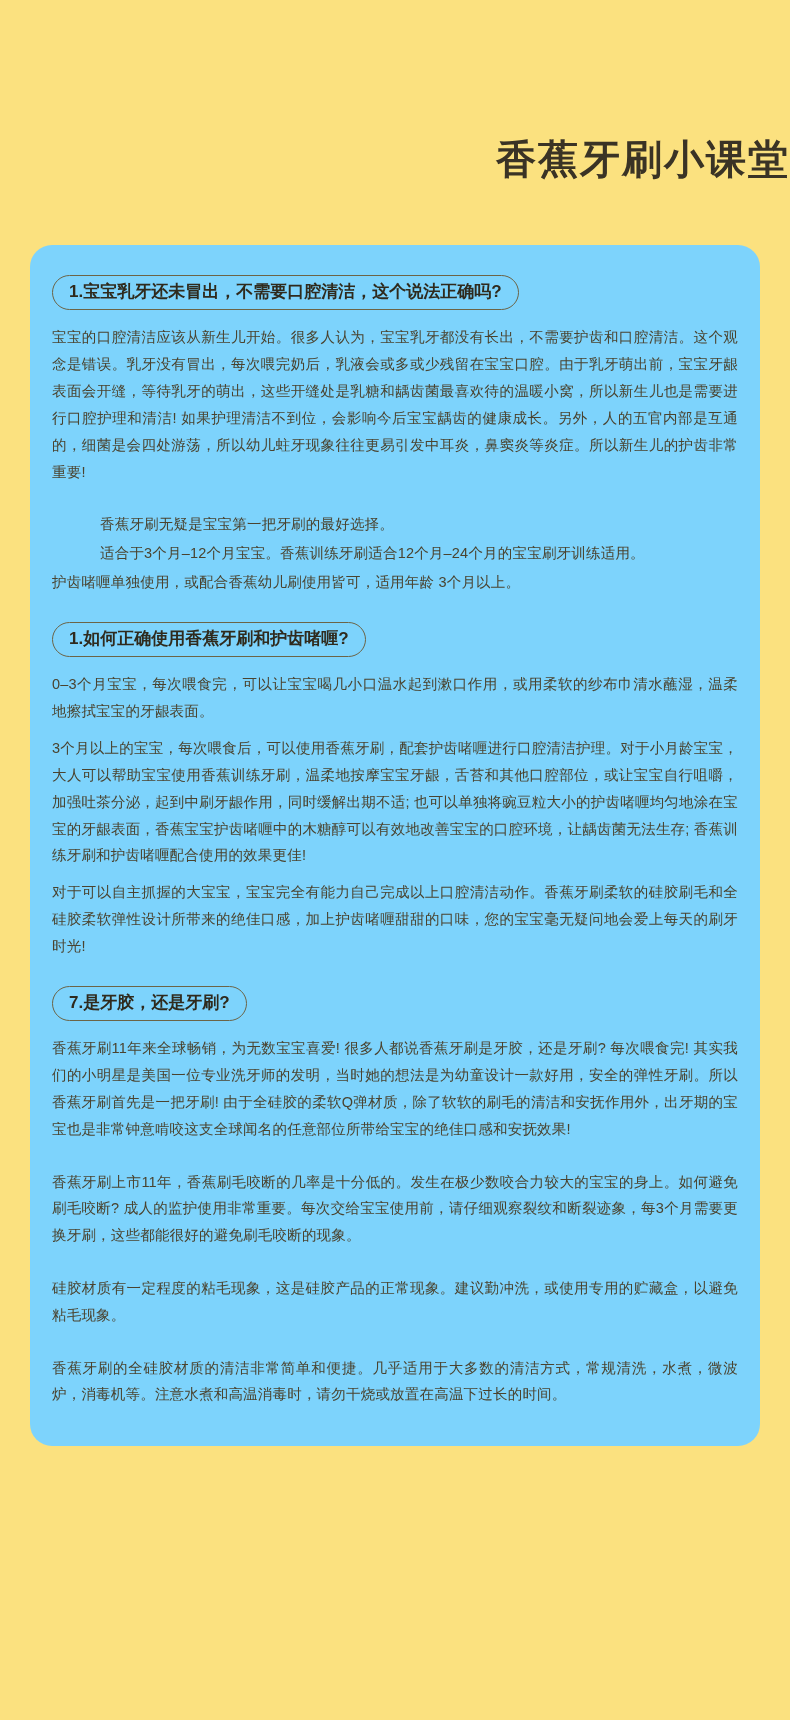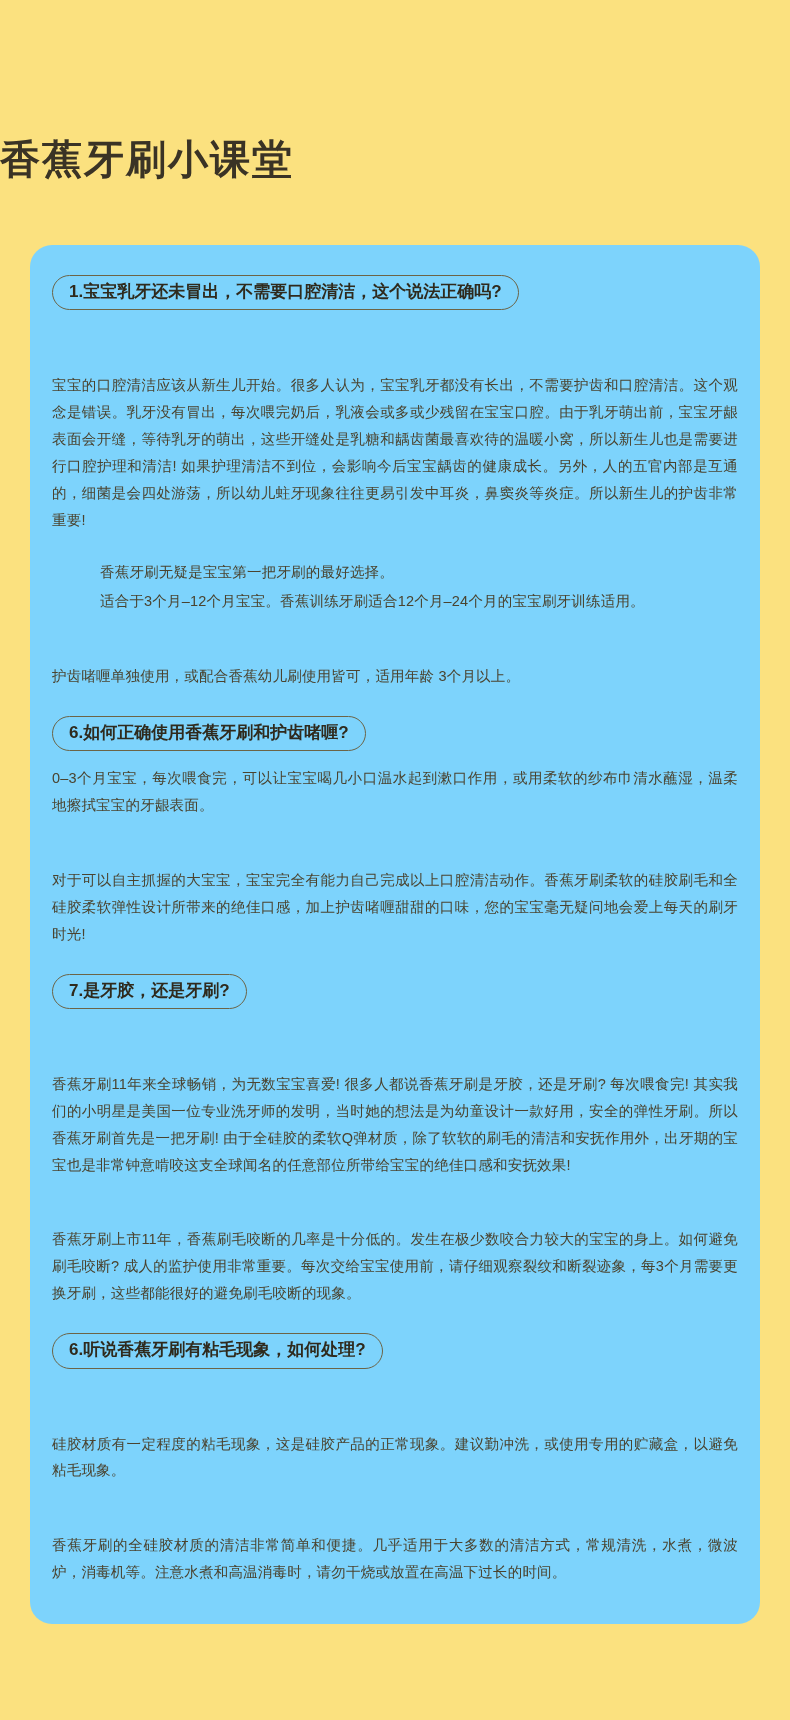--- a/index.html
+++ b/index.html
@@ -15,21 +15,21 @@
   }
   .page {
     width: 790px;
     min-height: 1720px;
     box-sizing: border-box;
     background: #fbe17f;
     padding: 0;
     position: relative;
   }
   .page-title {
-    text-align: left;
+    text-align: right;
     font-size: 40px;
     font-weight: bold;
     color: #3a3325;
     letter-spacing: 2px;
     padding-top: 108px;
     padding-bottom: 0;
     line-height: 1.2;
   }
   .card {
     margin: 62px 30px 30px 30px;
@@ -62,21 +62,20 @@
     color: #4a4staticdummy;
   }
   .para {
     color: #4a432f;
     margin: 0 0 10px 0;
     text-align: justify;
     letter-spacing: 0.2px;
   }
   .para:last-child {
     margin-bottom: 0;
-    margin-top: 48px;
   }
   .para.tight {
     margin-bottom: 2px;
     margin-left: 48px;
   }
 </style>
 </head>
 <body>
 
 <div class="page">
@@ -90,36 +89,36 @@
       <p class="para">宝宝的口腔清洁应该从新生儿开始。很多人认为，宝宝乳牙都没有长出，不需要护齿和口腔清洁。这个观念是错误。乳牙没有冒出，每次喂完奶后，乳液会或多或少残留在宝宝口腔。由于乳牙萌出前，宝宝牙龈表面会开缝，等待乳牙的萌出，这些开缝处是乳糖和龋齿菌最喜欢待的温暖小窝，所以新生儿也是需要进行口腔护理和清洁! 如果护理清洁不到位，会影响今后宝宝龋齿的健康成长。另外，人的五官内部是互通的，细菌是会四处游荡，所以幼儿蛀牙现象往往更易引发中耳炎，鼻窦炎等炎症。所以新生儿的护齿非常重要!</p>
     </div>
 
     <div class="qa-block">
       <p class="para tight">香蕉牙刷无疑是宝宝第一把牙刷的最好选择。</p>
       <p class="para tight">适合于3个月–12个月宝宝。香蕉训练牙刷适合12个月–24个月的宝宝刷牙训练适用。</p>
       <p class="para">护齿啫喱单独使用，或配合香蕉幼儿刷使用皆可，适用年龄 3个月以上。</p>
     </div>
 
     <div class="qa-block">
-      <div class="q-pill">6.如何正确使用香蕉牙刷和护齿啫喱?</div>
+      <div class="q-pill">1.如何正确使用香蕉牙刷和护齿啫喱?</div>
       <p class="para">0–3个月宝宝，每次喂食完，可以让宝宝喝几小口温水起到漱口作用，或用柔软的纱布巾清水蘸湿，温柔地擦拭宝宝的牙龈表面。</p>
+      <p class="para">3个月以上的宝宝，每次喂食后，可以使用香蕉牙刷，配套护齿啫喱进行口腔清洁护理。对于小月龄宝宝，大人可以帮助宝宝使用香蕉训练牙刷，温柔地按摩宝宝牙龈，舌苔和其他口腔部位，或让宝宝自行咀嚼，加强吐茶分泌，起到中刷牙龈作用，同时缓解出期不适; 也可以单独将豌豆粒大小的护齿啫喱均匀地涂在宝宝的牙龈表面，香蕉宝宝护齿啫喱中的木糖醇可以有效地改善宝宝的口腔环境，让龋齿菌无法生存; 香蕉训练牙刷和护齿啫喱配合使用的效果更佳!</p>
       <p class="para">对于可以自主抓握的大宝宝，宝宝完全有能力自己完成以上口腔清洁动作。香蕉牙刷柔软的硅胶刷毛和全硅胶柔软弹性设计所带来的绝佳口感，加上护齿啫喱甜甜的口味，您的宝宝毫无疑问地会爱上每天的刷牙时光!</p>
     </div>
 
     <div class="qa-block">
       <div class="q-pill">7.是牙胶，还是牙刷?</div>
       <p class="para">香蕉牙刷11年来全球畅销，为无数宝宝喜爱! 很多人都说香蕉牙刷是牙胶，还是牙刷? 每次喂食完! 其实我们的小明星是美国一位专业洗牙师的发明，当时她的想法是为幼童设计一款好用，安全的弹性牙刷。所以香蕉牙刷首先是一把牙刷! 由于全硅胶的柔软Q弹材质，除了软软的刷毛的清洁和安抚作用外，出牙期的宝宝也是非常钟意啃咬这支全球闻名的任意部位所带给宝宝的绝佳口感和安抚效果!</p>
     </div>
 
     <div class="qa-block">
       <p class="para">香蕉牙刷上市11年，香蕉刷毛咬断的几率是十分低的。发生在极少数咬合力较大的宝宝的身上。如何避免刷毛咬断? 成人的监护使用非常重要。每次交给宝宝使用前，请仔细观察裂纹和断裂迹象，每3个月需要更换牙刷，这些都能很好的避免刷毛咬断的现象。</p>
     </div>
 
     <div class="qa-block">
-      <div class="q-pill">6.听说香蕉牙刷有粘毛现象，如何处理?</div>
       <p class="para">硅胶材质有一定程度的粘毛现象，这是硅胶产品的正常现象。建议勤冲洗，或使用专用的贮藏盒，以避免粘毛现象。</p>
     </div>
 
     <div class="qa-block">
       <p class="para">香蕉牙刷的全硅胶材质的清洁非常简单和便捷。几乎适用于大多数的清洁方式，常规清洗，水煮，微波炉，消毒机等。注意水煮和高温消毒时，请勿干烧或放置在高温下过长的时间。</p>
     </div>
 
   </div>
 </div>
 

